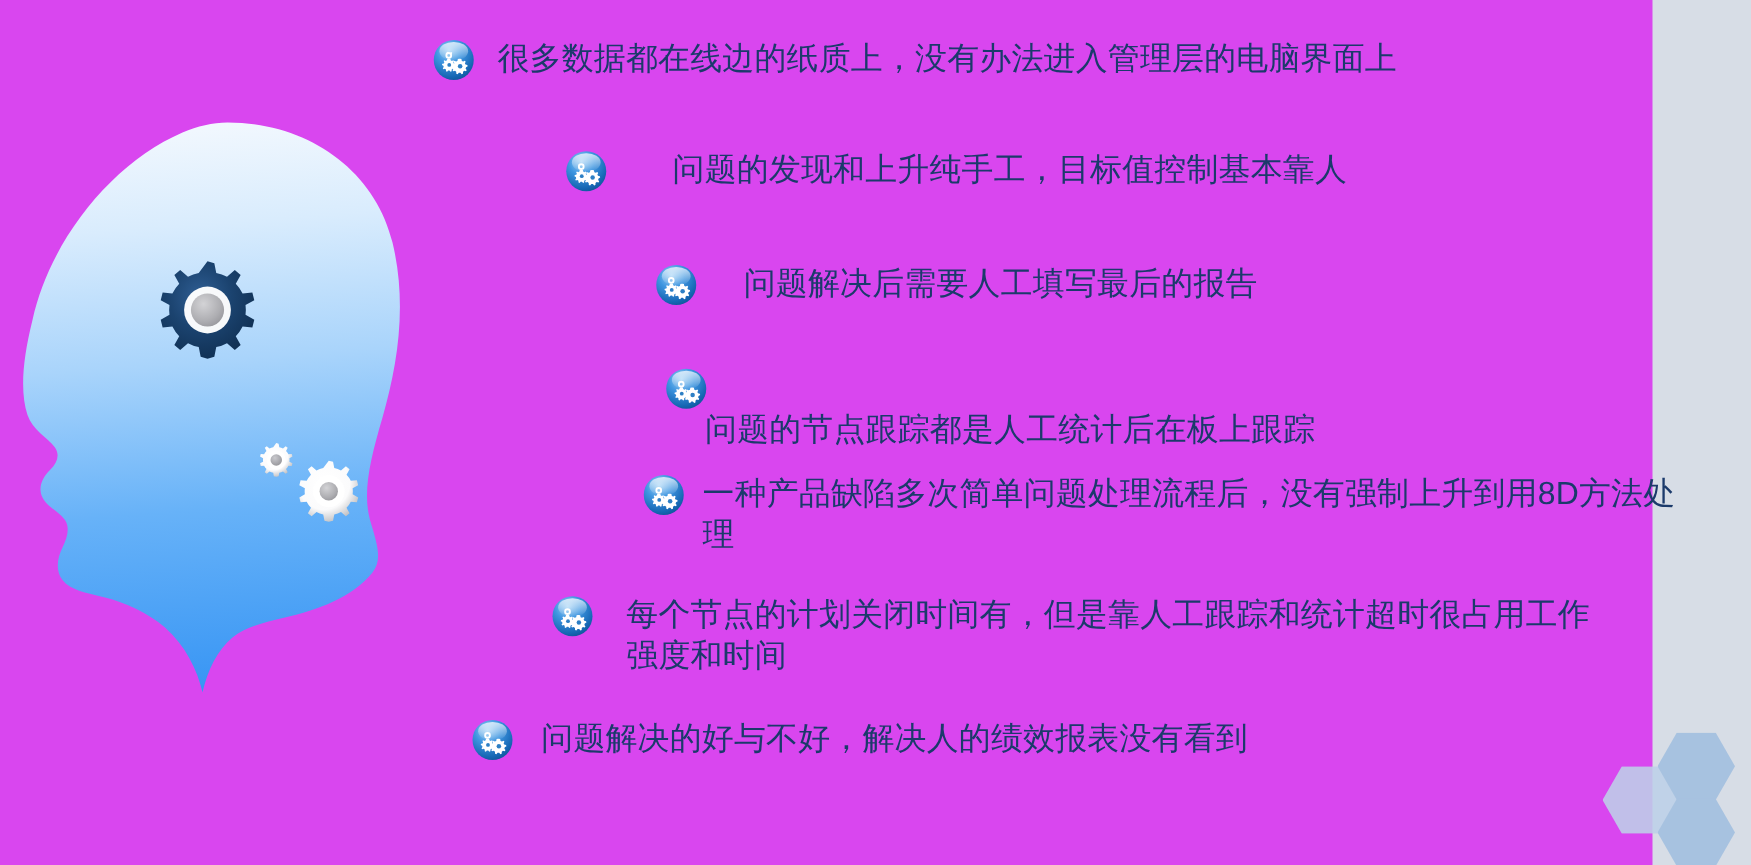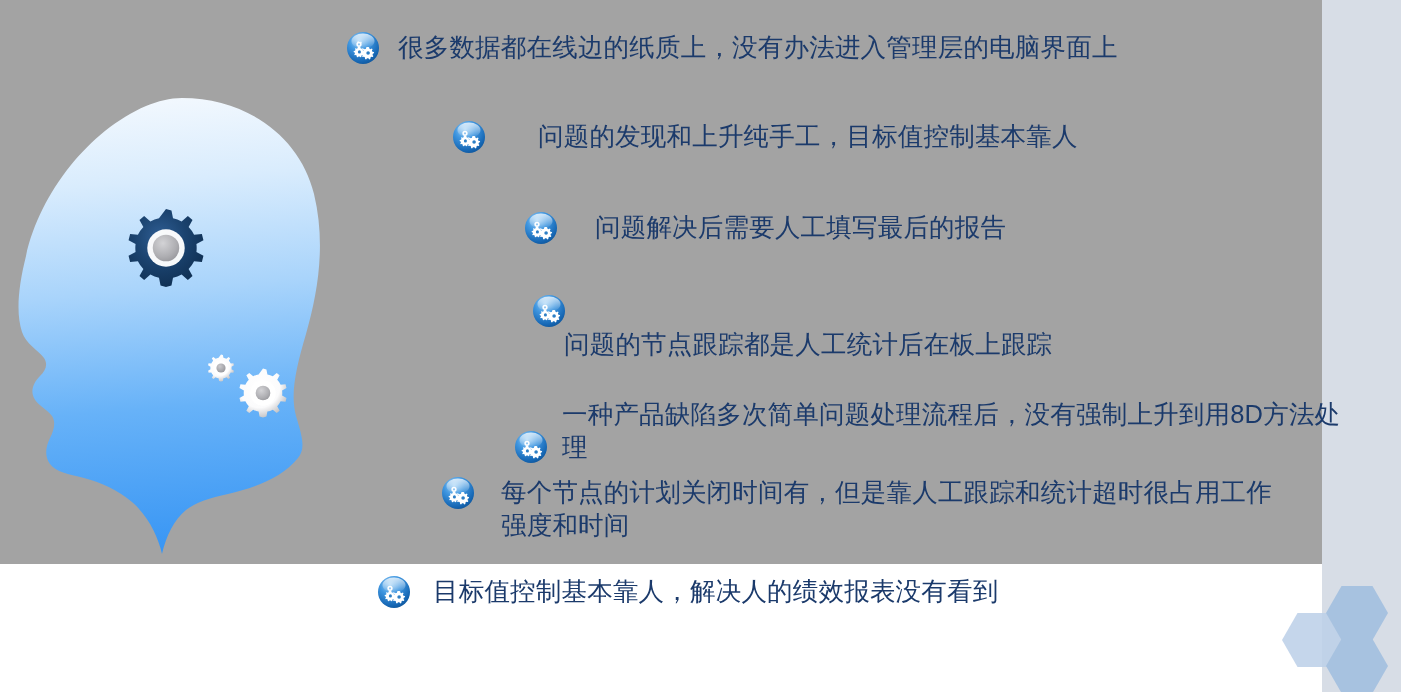--- a/index.html
+++ b/index.html
@@ -6,22 +6,22 @@
   html, body {
     width: 1401px;
     height: 692px;
     overflow: hidden;
     background: #ffffff;
     font-family: "Liberation Sans", sans-serif;
   }
   #slide {
     position: relative;
     width: 1401px;
-    height: 564px;
-    background: #a3a3a3;
+    height: 692px;
+    background: #d946ef;
   }
 
   
   .right-band {
     position: absolute;
     left: 1322px;
     top: 0;
     width: 79px;
     height: 692px;
     background: #d7dde6;
@@ -83,21 +83,21 @@
 
   #row-2 { left: 452px; top: 120px; }
   #row-2 .row-text { margin-left: 42px; }
 
   #row-3 { left: 524px; top: 211px; }
   #row-3 .row-text { margin-left: 27px; }
 
   #row-4 { left: 532px; top: 294px; flex-direction: column; }
   #row-4 .row-text { margin-left: 32px; }
 
-  #row-5 { left: 514px; top: 398px; width: 840px; align-items: flex-end; }
+  #row-5 { left: 514px; top: 379px; width: 840px; }
   #row-5 .row-text { margin-left: 4px; max-width: 790px; }
 
   #row-6 { left: 441px; top: 476px; width: 880px; }
   #row-6 .row-text { margin-left: 16px; max-width: 790px; }
 
   #row-7 { left: 377px; top: 575px; }
   #row-7 .row-text { margin-left: 12px; }
 </style>
 </head>
 <body>
@@ -354,16 +354,16 @@
               <use href="#bgear"></use>
               <circle cx="0" cy="5" r="4.5" fill="#2d7fc5"></circle>
             </g>
           <g transform="translate(22.1,20) scale(0.40)">
               <use href="#bgear"></use>
               <circle cx="0" cy="5" r="4.5" fill="#2d7fc5"></circle>
             </g>
         </g>
       </svg>
     </span>
-    <span class="row-text">目标值控制基本靠人，解决人的绩效报表没有看到</span>
+    <span class="row-text">问题解决的好与不好，解决人的绩效报表没有看到</span>
   </div>
 
 </div>
 
 </body></html>

